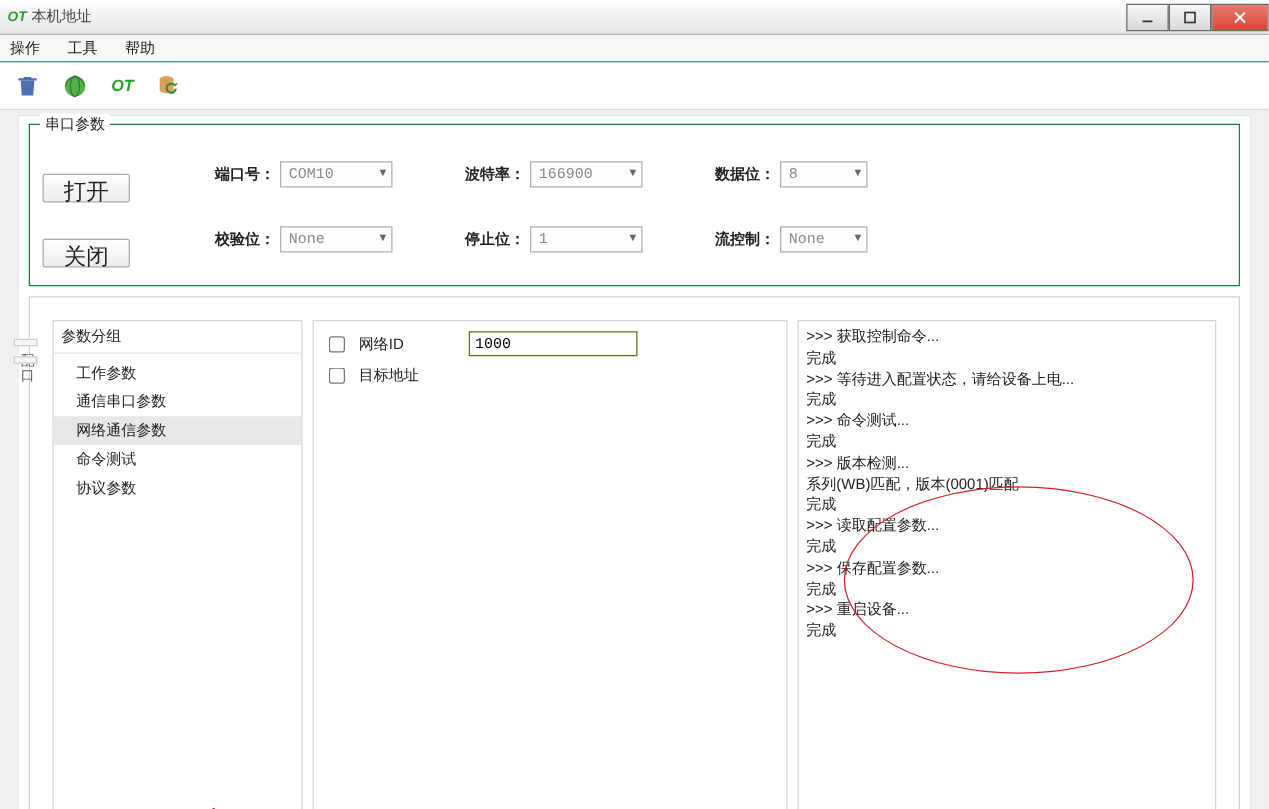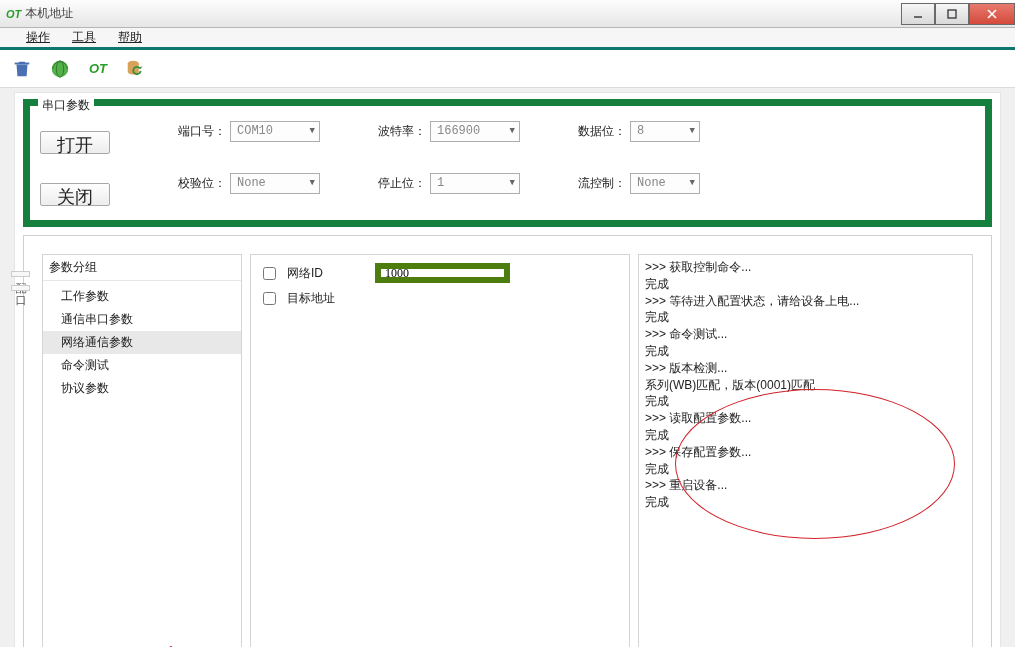--- a/index.html
+++ b/index.html
@@ -28,24 +28,23 @@
     .win-btn.close { background:linear-gradient(#e77a6e,#d44a3b); color:#fff; width:46px;}
     .win-btn svg { width:12px; height:12px;}
     .win-btn.close svg { width:14px; height:14px;}
 
     
     .menu-bar {
       height: 22px;
       background: #f6f6f6;
       display: flex;
       align-items: center;
-      padding: 0 22px;
+      padding: 0 4px;
       gap: 14px;
-      border-bottom:3px solid #0f766e;
-      text-decoration:underline;
+      border-bottom:1px solid #0f766e;
     }
     .menu-item { cursor: pointer; padding: 2px 4px; }
 
     
     .toolbar {
       height: 38px;
       background: #fff;
       border-bottom: 1px solid #dcdcdc;
       display: flex;
       align-items: center;
@@ -61,43 +60,43 @@
     .white-frame {
       margin: 4px 14px 10px 14px;
       background:#fff;
       padding: 6px 8px 12px 8px;
       border:1px solid #e5e5e5;
       position: relative;
     }
 
     
     .fieldset {
-      border:7px solid #15803d;
+      border:1px solid #15803d;
       margin: 0 0 8px 0;
-      padding: 2px 10px 8px 10px;
+      padding: 16px 10px 8px 10px;
       position:relative;
     }
     .fieldset-legend {
       position:absolute; top:-9px; left:8px; background:#fff; padding:0 4px; font-size:12px;
     }
     .serial-row {
       display:flex; align-items:center; gap:14px; margin-bottom:6px; flex-wrap: nowrap;
     }
     .btn {
       min-width:70px; height:23px;
       background: linear-gradient(#fefefe,#ededed);
       border:1px solid #a9a9a9;
       border-radius:2px;
       cursor:pointer;
       font-size:18px; font-family:Liberation Serif, serif;
       color:#222;
       margin-top:23px;
     }
     .field-pair{display:flex;align-items:center;gap:4px;}
-    .label { min-width:46px; text-align:center;}
+    .label { min-width:46px; text-align:center;font-weight:bold;}
     .combo {
       display:inline-flex;align-items:center;justify-content:space-between;
       height:21px;width:90px;
       border:1px solid #aeaeae;background:#fdfdfd;color:#888;
       padding:0 4px 0 6px;font-family:"Courier New",monospace;font-size:12px;
     }
     .combo .arrow{font-size:9px;color:#666;}
 
     
     .cols {
@@ -118,21 +117,21 @@
     }
     .tree-item.selected{background:#e8e8e8;}
 
     .mid-panel{
       flex:0 0 380px; border:1px solid #d4d4d4;padding:8px;
     }
     .form-row{display:flex;align-items:center;gap:8px;margin-bottom:6px;}
     .chk{width:13px;height:13px;}
     .form-label{width:80px;}
     .text-input{
-      width:135px;height:20px;border:6px solid #4d7c0f;padding:1px 4px;font-family:Liberation Serif, serif;font-size:12px;
+      width:135px;height:20px;border:1px solid #4d7c0f;padding:1px 4px;font-family:Liberation Mono, monospace;font-size:12px;
     }
 
     .right-panel{
       flex:1;border:1px solid #d4d4d4;
       padding:4px 6px; font-size:12px; line-height:1.4;
       white-space:pre-line;
       overflow:hidden;
     }
 
     

